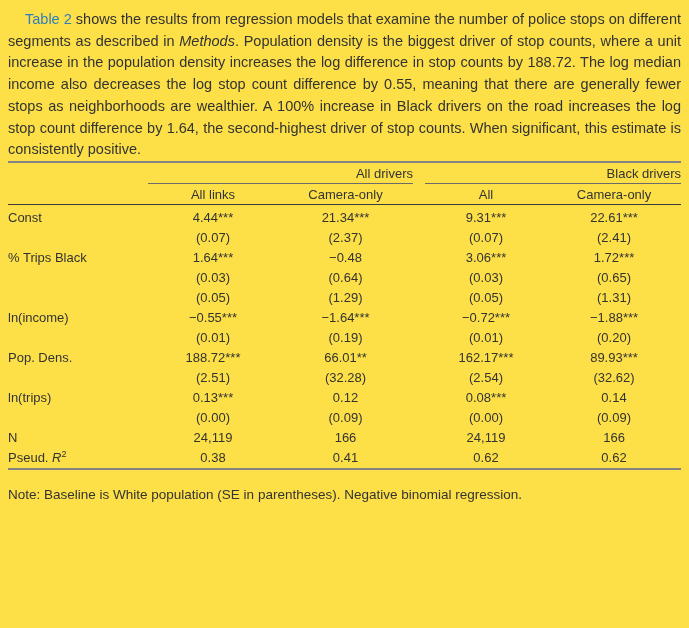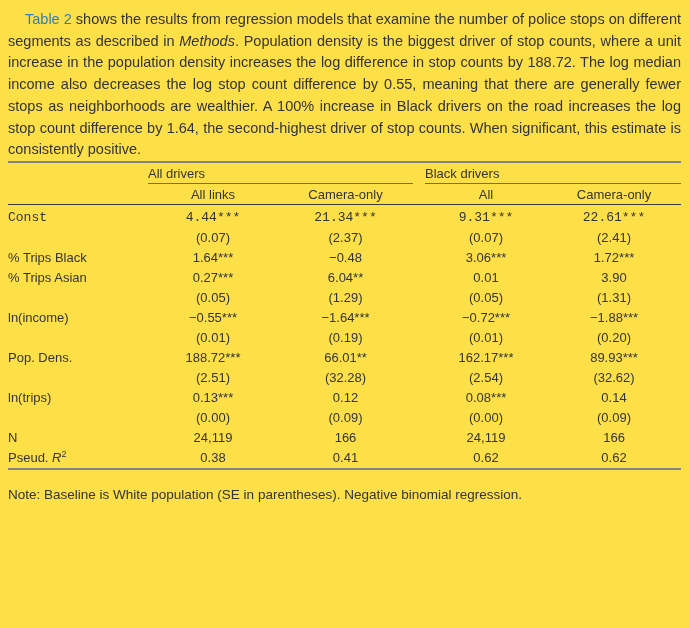--- a/index.html
+++ b/index.html
@@ -45,30 +45,30 @@
     width: 673px;
     table-layout: fixed;
     border-collapse: collapse;
     font-size: 13px;
     color: var(--text-color);
     border-top: 2px solid var(--rule-gray);
     border-bottom: 2px solid var(--rule-gray);
   }
   .reg-table th { font-weight: normal; padding: 0; }
   .reg-table td { padding: 0; }
-  .group-row th { height: 22px; text-align: left; vertical-align: middle; }
+  .group-row th { height: 22px; text-align: right; vertical-align: middle; }
   .group-th { border-bottom: 1px solid var(--rule-mid); }
   .sub-row th {
     height: 21px;
     text-align: center;
     vertical-align: middle;
     border-bottom: 1.5px solid var(--rule-dark);
   }
   .reg-table tbody td { height: 20px; line-height: 20px; }
-  .reg-table tbody tr:first-child td { padding-top: 3px; font-family: Liberation Mono, monospace; }
+  .reg-table tbody tr:first-child td { padding-top: 3px; }
   td.label-col { text-align: left; }
   td.val { text-align: center; }
   td.label-col i { font-style: italic; }
   td.label-col sup { font-size: 9px; line-height: 0; }
   .note {
     margin: 17px 0 0 0;
     font-size: 13.5px;
     color: var(--text-color);
   }
 </style>
@@ -124,26 +124,26 @@
         </tr>
         <tr>
           <td class="label-col">% Trips Black</td>
           <td class="val">1.64***</td>
           <td class="val">−0.48</td>
           <td></td>
           <td class="val">3.06***</td>
           <td class="val">1.72***</td>
         </tr>
         <tr>
-          <td class="label-col">% Trips Asian</td>
-          <td class="val">0.27***</td>
-          <td class="val">6.04**</td>
-          <td></td>
-          <td class="val">0.01</td>
-          <td class="val">3.90</td>
+          <td class="label-col"></td>
+          <td class="val">(0.03)</td>
+          <td class="val">(0.64)</td>
+          <td></td>
+          <td class="val">(0.03)</td>
+          <td class="val">(0.65)</td>
         </tr>
         <tr>
           <td class="label-col"></td>
           <td class="val">(0.05)</td>
           <td class="val">(1.29)</td>
           <td></td>
           <td class="val">(0.05)</td>
           <td class="val">(1.31)</td>
         </tr>
         <tr>

